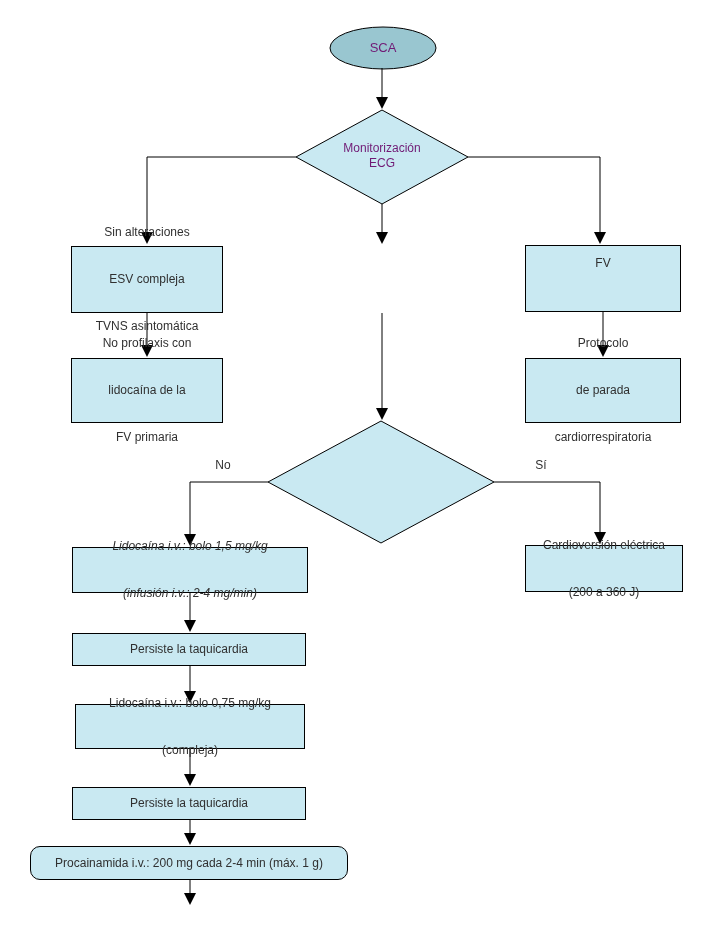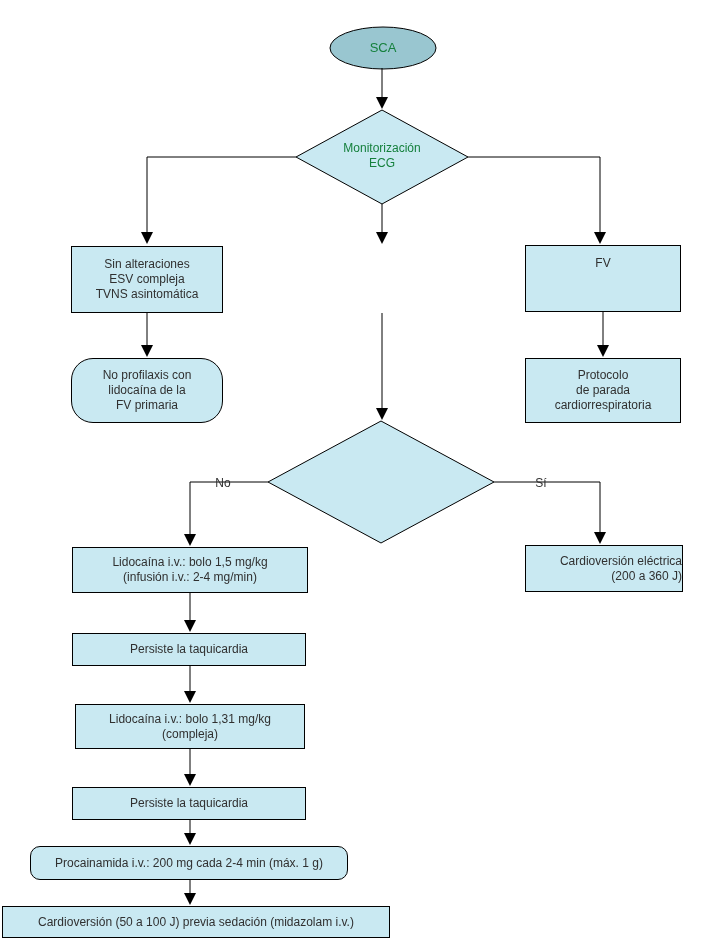--- a/index.html
+++ b/index.html
@@ -32,45 +32,45 @@
     background: #c9e9f2;
     border: 1px solid #000000;
     display: flex;
     flex-direction: column;
     justify-content: center;
     align-items: center;
     text-align: center;
     font-size: 12px;
     line-height: 15px;
     color: #303030;
+    gap: 32px;
   }
   .node.top-align {
     justify-content: flex-start;
     padding-top: 10px;
   }
   .overlay {
     position: absolute;
     display: flex;
     flex-direction: column;
     justify-content: center;
     align-items: center;
     text-align: center;
     font-size: 12px;
     line-height: 15px;
-    color: #15803d;
+    color: #701a75;
     pointer-events: none;
   }
   .start-label { font-size: 13px; }
   .edge-label {
     position: absolute;
     font-size: 12px;
     line-height: 15px;
     color: #303030;
     text-align: center;
-    margin-top: 18px;
   }
   .line { display: block; }
 </style>
 </head>
 <body>
 
 <div class="canvas">
 
   <svg class="connector-layer" width="715" height="951" viewBox="0 0 715 951" xmlns="http://www.w3.org/2000/svg">
     <defs>
@@ -112,64 +112,61 @@
     <span class="line">Sin alteraciones</span>
     <span class="line">ESV compleja</span>
     <span class="line">TVNS asintomática</span>
   </div>
 
 
   <div class="node top-align" style="left:525px; top:245px; width:156px; height:67px;">
     <span class="line">FV</span>
   </div>
 
-  <div class="node" style="left:71px; top:358px; width:152px; height:65px;border-radius:22px;">
+  <div class="node" style="left:71px; top:358px; width:152px; height:65px;">
     <span class="line">No profilaxis con</span>
     <span class="line">lidocaína de la</span>
     <span class="line">FV primaria</span>
   </div>
 
   <div class="node" style="left:525px; top:358px; width:156px; height:65px;">
     <span class="line">Protocolo</span>
     <span class="line">de parada</span>
     <span class="line">cardiorrespiratoria</span>
   </div>
 
 
   <div class="edge-label" style="left:207px; top:458px; width:32px;">
     <span>No</span>
   </div>
   <div class="edge-label" style="left:525px; top:458px; width:32px;">
     <span>Sí</span>
   </div>
 
-  <div class="node" style="left:72px; top:547px; width:236px; height:46px;">
+  <div class="node" style="left:72px; top:547px; width:236px; height:46px;font-style:italic;">
     <span class="line">Lidocaína i.v.: bolo 1,5 mg/kg</span>
     <span class="line">(infusión i.v.: 2-4 mg/min)</span>
   </div>
 
-  <div class="node" style="left:525px; top:545px; width:158px; height:47px;align-items:flex-end;">
+  <div class="node" style="left:525px; top:545px; width:158px; height:47px;">
     <span class="line">Cardioversión eléctrica</span>
     <span class="line">(200 a 360 J)</span>
   </div>
 
   <div class="node" style="left:72px; top:633px; width:234px; height:33px;">
     <span class="line">Persiste la taquicardia</span>
   </div>
 
   <div class="node" style="left:75px; top:704px; width:230px; height:45px;">
-    <span class="line">Lidocaína i.v.: bolo 1,31 mg/kg</span>
+    <span class="line">Lidocaína i.v.: bolo 0,75 mg/kg</span>
     <span class="line">(compleja)</span>
   </div>
 
   <div class="node" style="left:72px; top:787px; width:234px; height:33px;">
     <span class="line">Persiste la taquicardia</span>
   </div>
 
   <div class="node" style="left:30px; top:846px; width:318px; height:34px;border-radius:10px;">
     <span class="line">Procainamida i.v.: 200 mg cada 2-4 min (máx. 1 g)</span>
   </div>
 
-  <div class="node" style="left:2px; top:906px; width:388px; height:32px;">
-    <span class="line">Cardioversión (50 a 100 J) previa sedación (midazolam i.v.)</span>
-  </div>
 
 </div>
 
 </body></html>

